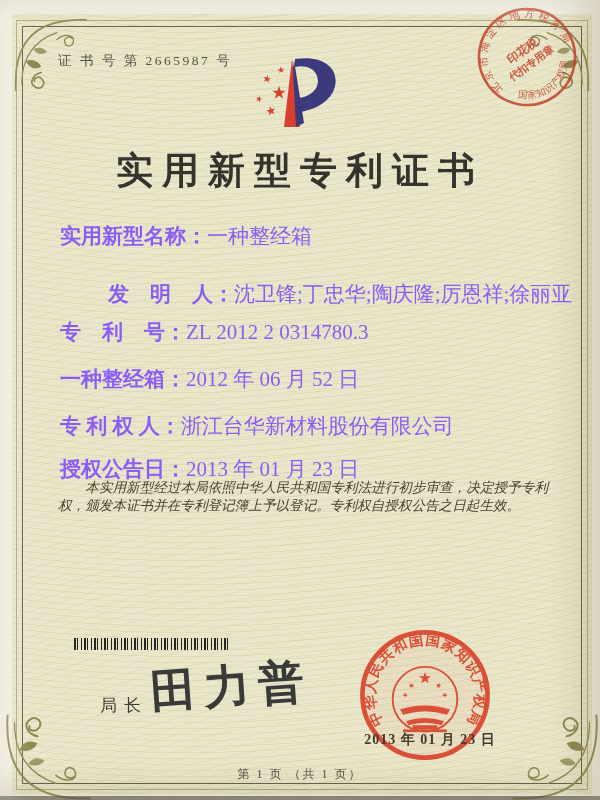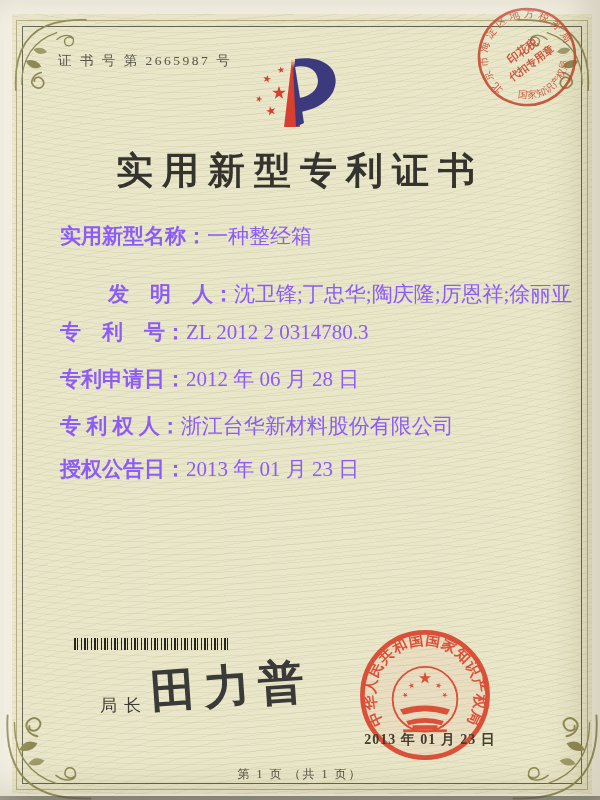--- a/index.html
+++ b/index.html
@@ -148,30 +148,31 @@
 <div class="field f0">
   <span class="lab">实用新型名称：</span><span>一种整经箱</span>
 </div>
 <div class="field f1">
   <span class="lab">发　明　人：</span><span>沈卫锋;丁忠华;陶庆隆;厉恩祥;徐丽亚</span>
 </div>
 <div class="field f2">
   <span class="lab">专　利　号：</span><span>ZL 2012 2 0314780.3</span>
 </div>
 <div class="field f3">
-  <span class="lab">专利申请日：</span><span>2012 年 06 月 28 日</span>
+  <span class="lab">一种整经箱：</span><span>2012 年 06 月 52 日</span>
 </div>
 <div class="field f4">
   <span class="lab">专 利 权 人：</span><span>浙江台华新材料股份有限公司</span>
 </div>
 <div class="field f5">
   <span class="lab">授权公告日：</span><span>2013 年 01 月 23 日</span>
 </div>
 
 <div class="paras">
+  <p>本实用新型经过本局依照中华人民共和国专利法进行初步审查，决定授予专利权，颁发本证书并在专利登记簿上予以登记。专利权自授权公告之日起生效。</p>
 </div>
 
 <div class="barcode"></div>
 
 <div class="director">局长</div>
 <div class="signature">田力普</div>
 
 <svg class="seal" width="146" height="146" viewBox="0 0 140 140">
   <defs>
     <path id="sealArc" d="M40.5,107.8 A48,48 0 1,1 99.5,107.8"></path>

